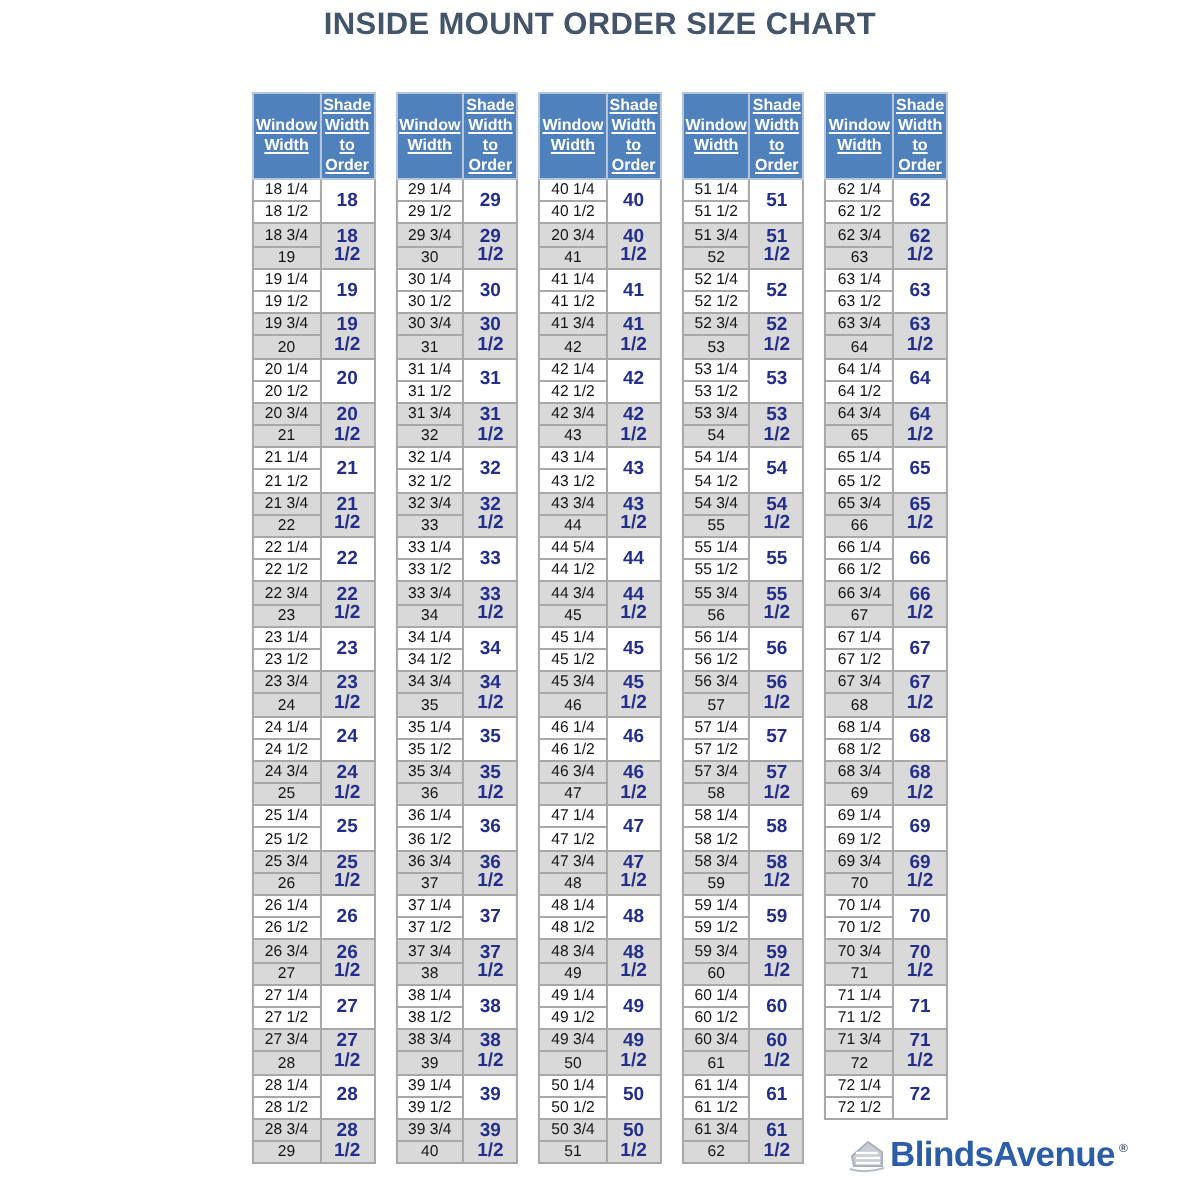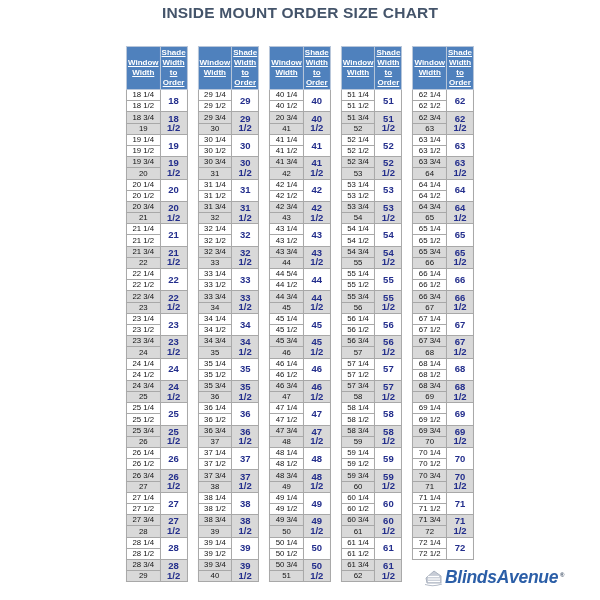--- a/index.html
+++ b/index.html
@@ -92,21 +92,20 @@
     position: absolute;
     top: 569px;
     left: 424px;
     display: flex;
     align-items: flex-end;
     gap: 2px;
   }
   .logo-text {
     font-size: 17.5px;
     font-weight: bold;
-    font-style: italic;
     color: #2B5EA7;
     letter-spacing: -0.3px;
     line-height: 1;
   }
   .logo-reg {
     font-size: 6px;
     font-weight: bold;
     color: #44546A;
     vertical-align: super;
     position: relative;

